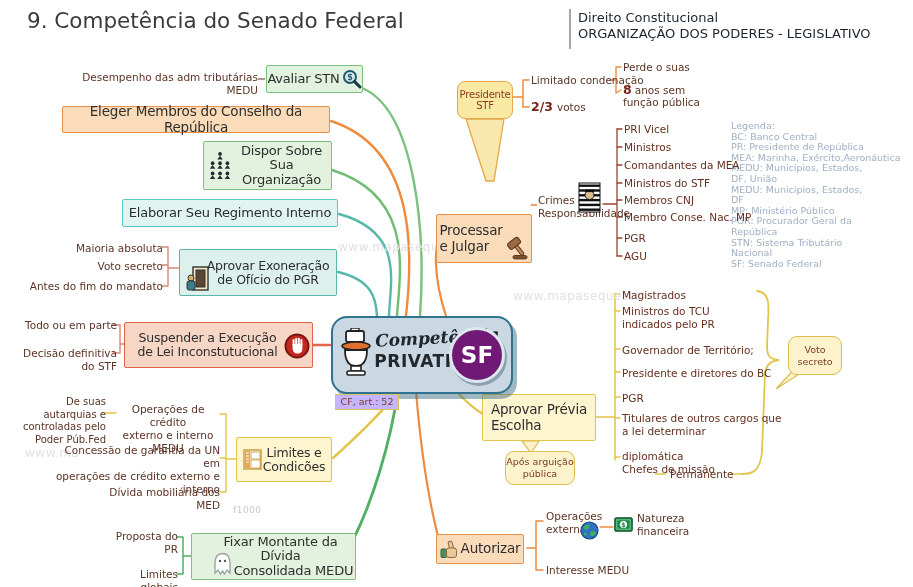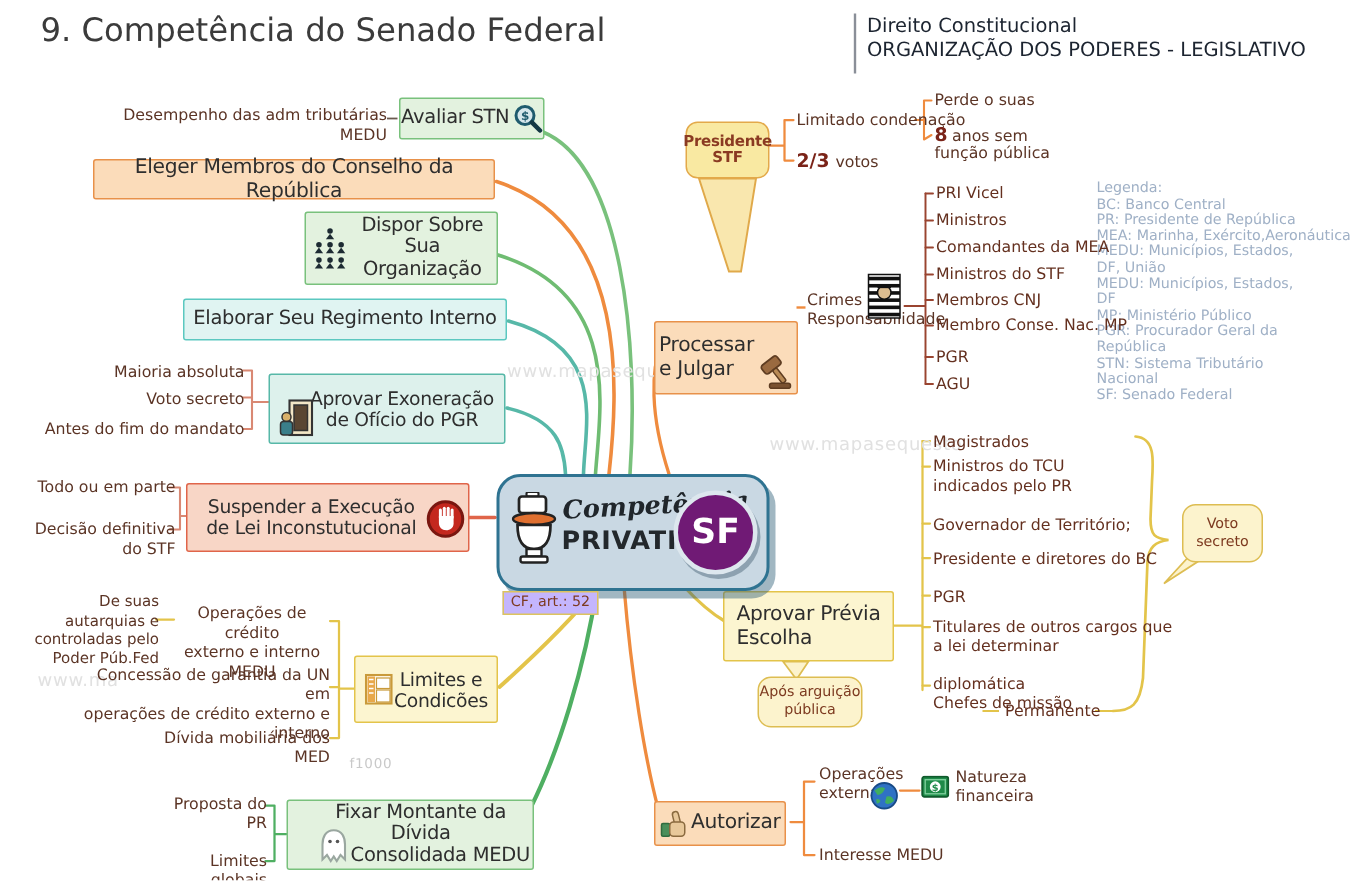--- a/index.html
+++ b/index.html
@@ -273,21 +273,21 @@
       <path d="M10.5,1.5 C5,1.5 3,6 3,11 L3,21 L6,18 L8.5,22 L10.5,19 L12.5,22 L15,18 L18,21 L18,11 C18,6 16,1.5 10.5,1.5 Z" fill="#fff" stroke="#9aa7a0" stroke-width="1.4"></path>
       <circle cx="8" cy="9" r="1.2" fill="#555"></circle>
         <circle cx="13" cy="9" r="1.2" fill="#555"></circle>
     </svg>
     <div>
       <span style="display:block;">Fixar Montante da Dívida</span>
       <span style="display:block;padding-left:26px;">Consolidada MEDU</span>
     </div>
   </div>
 
-  <div class="node" style="left:457px;top:81px;width:56px;height:38px;font-size:10px;font-weight:bold;color:#8a3a22;background:#f9e9a2;border-color:#e3a94a;border-radius:8px;">
+  <div class="node" style="left:457px;top:81px;width:56px;height:38px;font-size:10px;font-weight:normal;color:#8a3a22;background:#f9e9a2;border-color:#e3a94a;border-radius:8px;">
     <div>
       <span style="display:block;">Presidente</span>
       <span style="display:block;">STF</span>
     </div>
   </div>
   <div class="note" style="left:531px;top:74px;">Limitado condenação</div>
   <div class="note" style="left:531px;top:99px;display:flex;align-items:baseline;">
     <span class="frac">2/3</span>
     <span>votos</span>
   </div>

